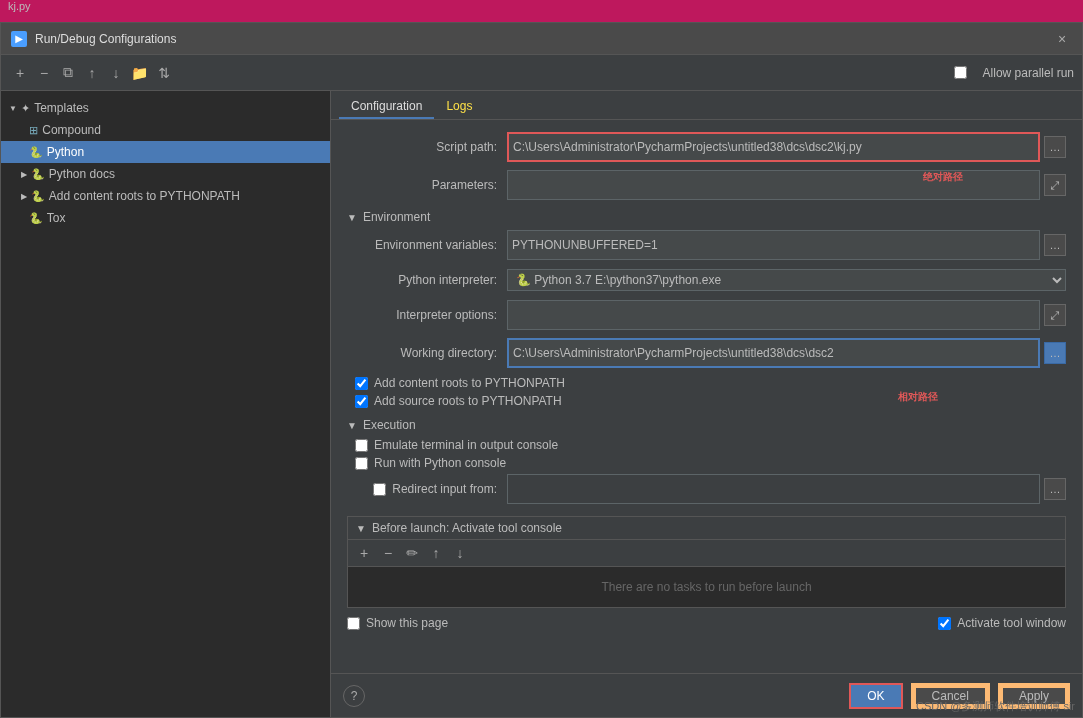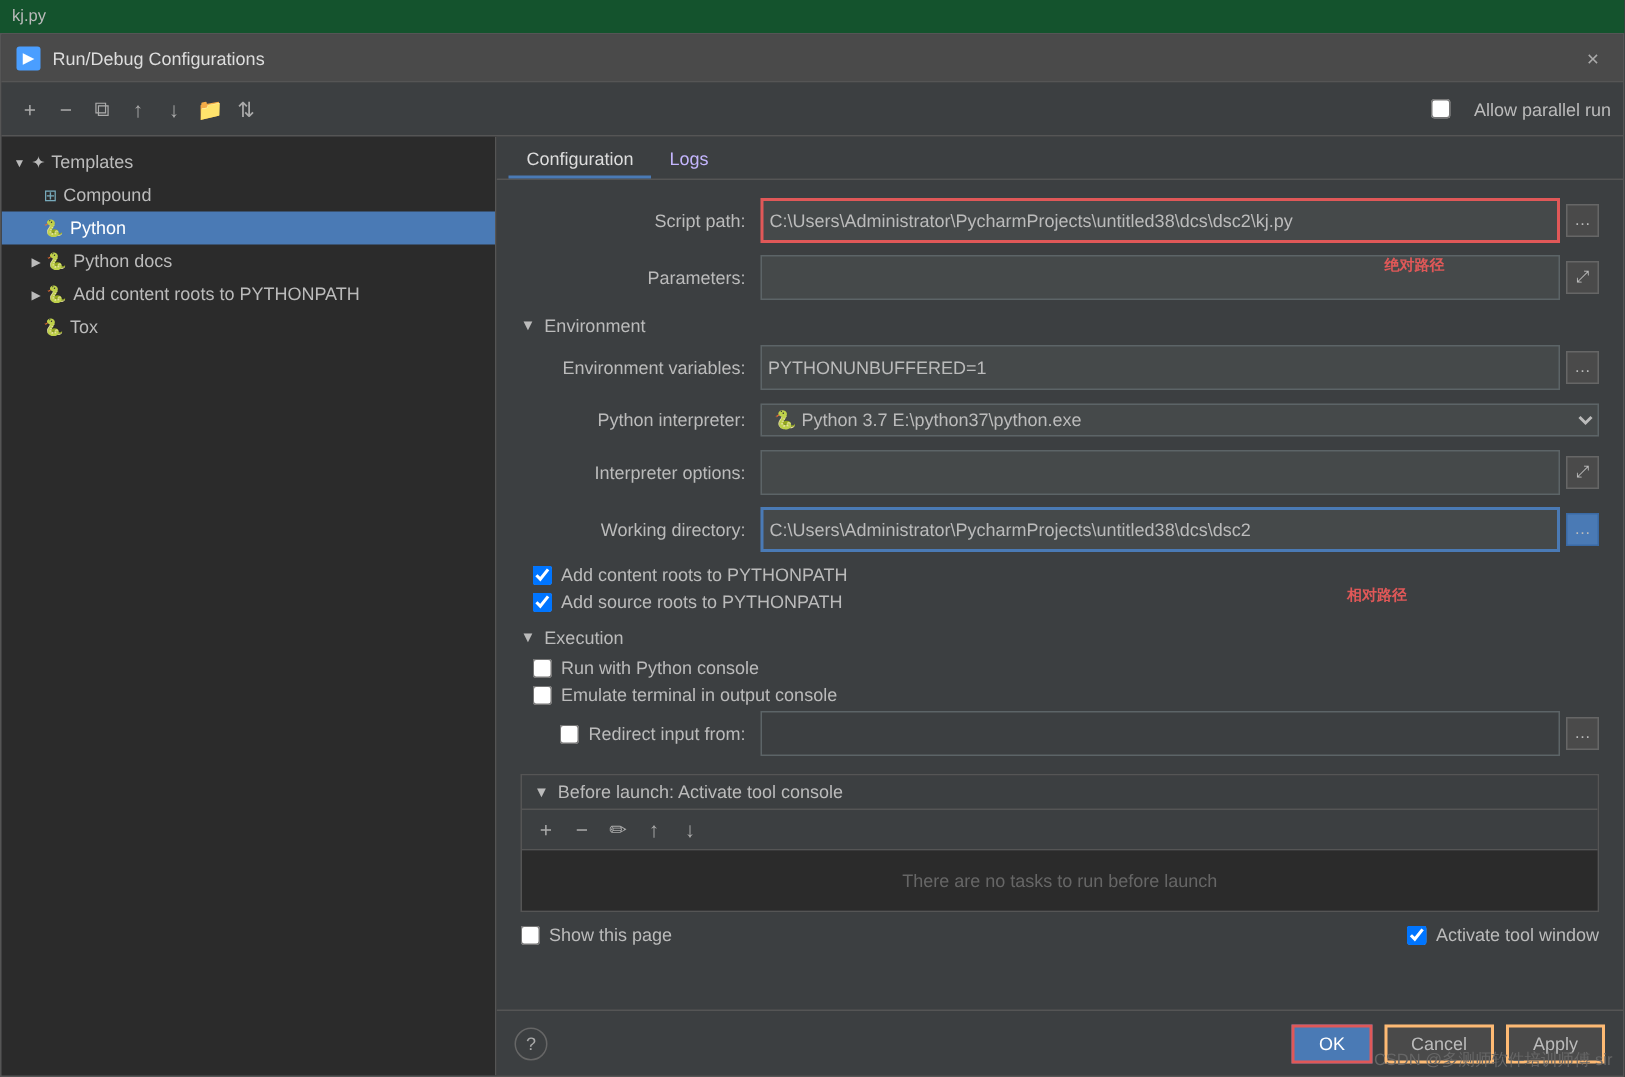--- a/index.html
+++ b/index.html
@@ -10,23 +10,23 @@
       color: #bbb;
       width: 1083px;
       height: 718px;
       overflow: hidden;
       position: relative;
     }
 
     
     .taskbar {
       height: 22px;
-      background: #14532d;
-      display: flex;
-      align-items: center;
+      background: #be185d;
+      display: flex;
+      align-items: flex-start;
       padding: 0 8px;
       font-size: 11px;
       color: #bbb;
     }
 
     
     .dialog-wrapper {
       position: absolute;
       top: 22px;
       left: 0;
@@ -167,21 +167,21 @@
       background: #3c3f41;
       border-bottom: 1px solid #555;
       flex-shrink: 0;
       padding: 0 8px;
       padding-top: 4px;
     }
     .tab {
       padding: 4px 12px;
       cursor: pointer;
       font-size: 12px;
-      color: #c4b5fd;
+      color: #fde047;
       border-bottom: 2px solid transparent;
     }
     .tab.active {
       color: #ddd;
       border-bottom: 2px solid #4a7ab5;
     }
 
     
     .content-area {
       flex: 1;
@@ -370,21 +370,21 @@
       color: #aaa;
       cursor: pointer;
       font-size: 12px;
       display: flex;
       align-items: center;
       justify-content: center;
     }
     .action-btn {
       height: 26px;
       padding: 0 16px;
-      border: 2px solid #fdba74;
+      border: 5px solid #fdba74;
       background: #4a4a4a;
       color: #bbb;
       cursor: pointer;
       font-size: 12px;
     }
     .action-btn.ok-highlighted {
       background: #4a7ab5;
       border: 2px solid #e05858;
       color: white;
     }
@@ -546,26 +546,26 @@
             <input type="checkbox" id="addSourceRoots" checked="" style="">
             <label for="addSourceRoots">Add source roots to PYTHONPATH</label>
           </div>
 
           <div class="section-header">
             <span class="arrow">▼</span>
             <span>Execution</span>
           </div>
 
           <div class="checkbox-row">
+            <input type="checkbox" id="emulateTerminal" style="">
+            <label for="emulateTerminal">Emulate terminal in output console</label>
+          </div>
+          <div class="checkbox-row">
             <input type="checkbox" id="runPythonConsole" style="">
             <label for="runPythonConsole">Run with Python console</label>
-          </div>
-          <div class="checkbox-row">
-            <input type="checkbox" id="emulateTerminal" style="">
-            <label for="emulateTerminal">Emulate terminal in output console</label>
           </div>
 
           <div class="form-row">
             <div style="width:160px; flex-shrink:0; display:flex; align-items:center; justify-content:flex-end; padding-right:10px;">
               <input type="checkbox" id="redirectInput" style="margin-right: 6px;">
               <label for="redirectInput" style="color:#bbb; font-size:12px;">Redirect input from:</label>
             </div>
             <div class="form-field">
               <input class="text-input" type="text" value="" disabled="" style="background: rgb(60, 63, 65);">
               <button class="browse-btn">…</button>

